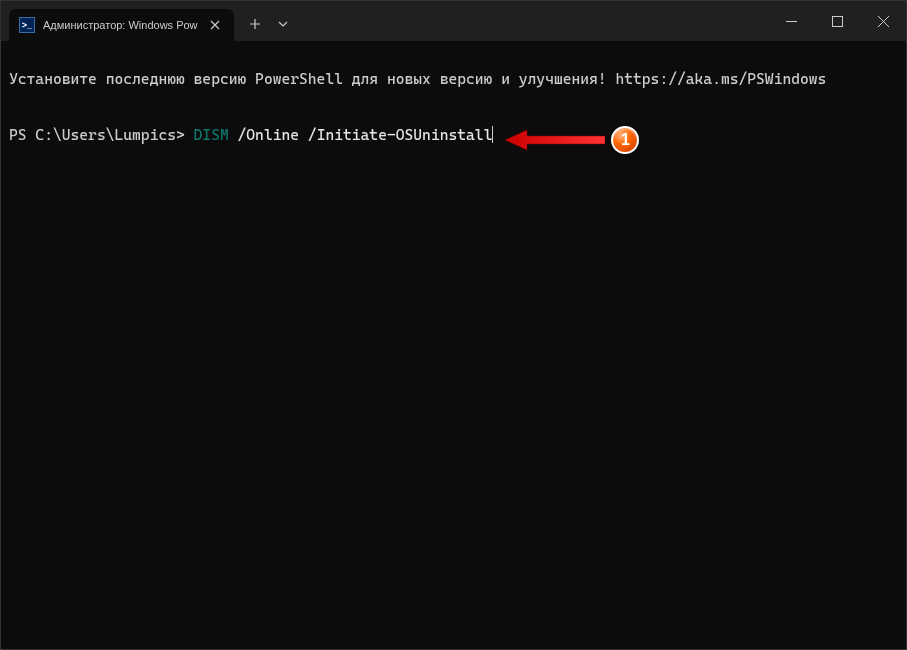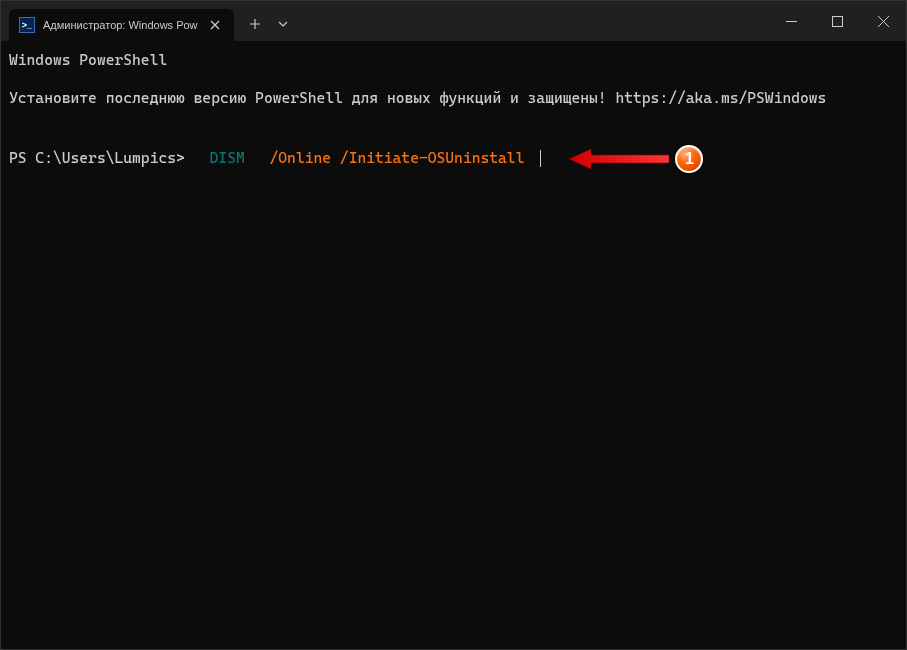--- a/index.html
+++ b/index.html
@@ -112,24 +112,24 @@
       background: #0c0c0c;
       padding: 10px 8px;
       font-family: 'Cascadia Mono', 'Consolas', monospace;
       font-size: 15px;
       line-height: 1.25;
       color: #cccccc;
       position: relative;
       overflow: hidden;
     }
     .line { white-space: pre-wrap; }
-    .prompt-line { margin-top: 1.25em; display:flex; align-items:center; flex-wrap:nowrap;gap:16px;}
+    .prompt-line { margin-top: 1.25em; display:flex; flex-wrap:nowrap;}
     .prompt { color: #cccccc; }
     .yellow { color: #0f766e; }
-    .gray { color: #f97316; }
+    .gray { color: #e5e5e5; }
     .cursor {
       display: inline-block;
       width: 1px;
       height: 17px;
       background: #cccccc;
       vertical-align: -3px;
     }
     .badge {
       width: 28px;
       height: 28px;
@@ -193,23 +193,22 @@
       </div>
       <div class="win-btn close">
         <svg width="11" height="11" viewBox="0 0 11 11">
             <path d="M0 0 L11 11 M11 0 L0 11" stroke="#ccc" stroke-width="1"></path>
           </svg>
       </div>
     </div>
   </div>
 
   <div class="terminal">
-    <div class="line">Windows PowerShell</div>
     <div class="spacer"></div>
-    <div class="line">Установите последнюю версию PowerShell для новых функций и защищены! https://aka.ms/PSWindows</div>
+    <div class="line">Установите последнюю версию PowerShell для новых версию и улучшения! https://aka.ms/PSWindows</div>
     <div class="spacer"></div>
     <div class="line prompt-line">
       <span class="prompt">PS C:\Users\Lumpics&gt; </span><span class="yellow">DISM</span><span class="gray"> /Online /Initiate-OSUninstall</span><span class="cursor"></span>
       <span class="annotation">
         <svg class="arrow-svg" width="100" height="22" viewBox="0 0 100 22">
           <defs>
             <linearGradient id="ag" x1="0" y1="0" x2="1" y2="0">
               <stop offset="0%" stop-color="#cc0000"></stop>
               <stop offset="100%" stop-color="#ff3333"></stop>
             </linearGradient>

